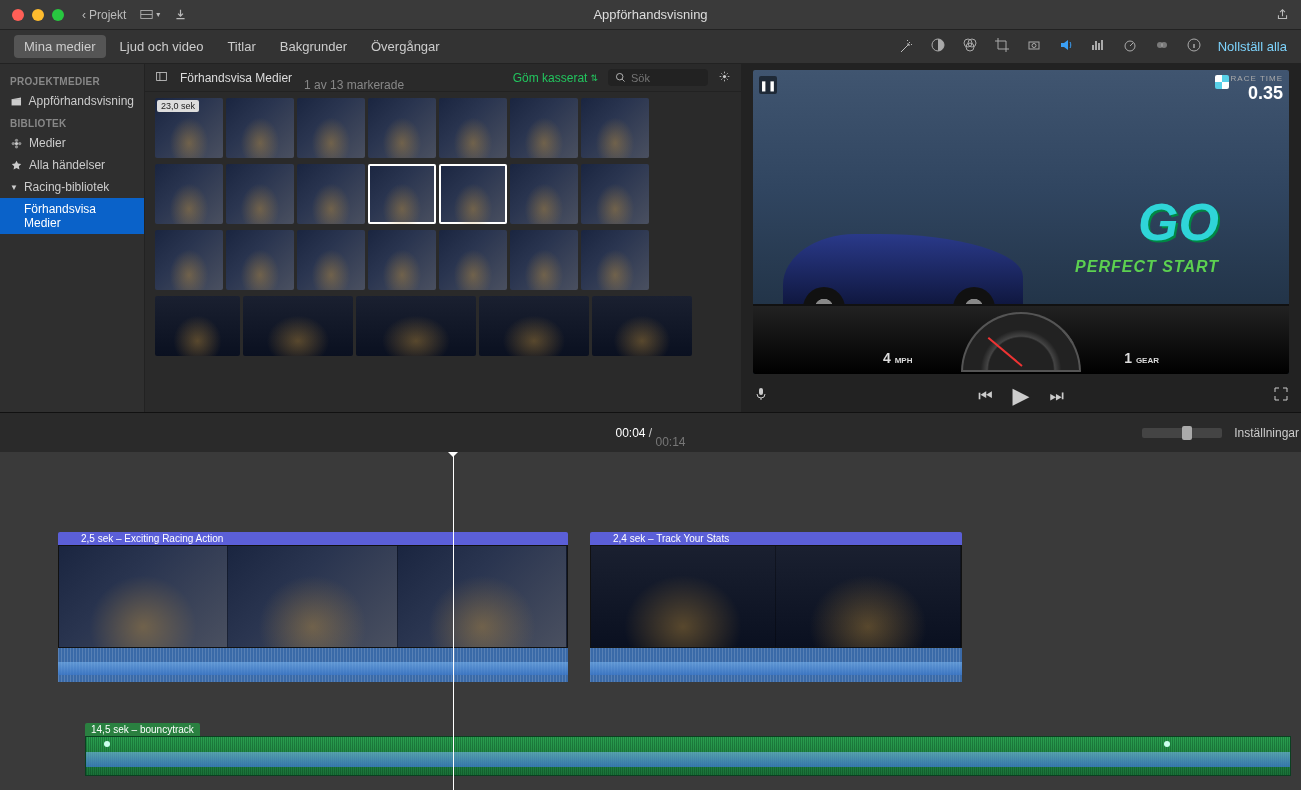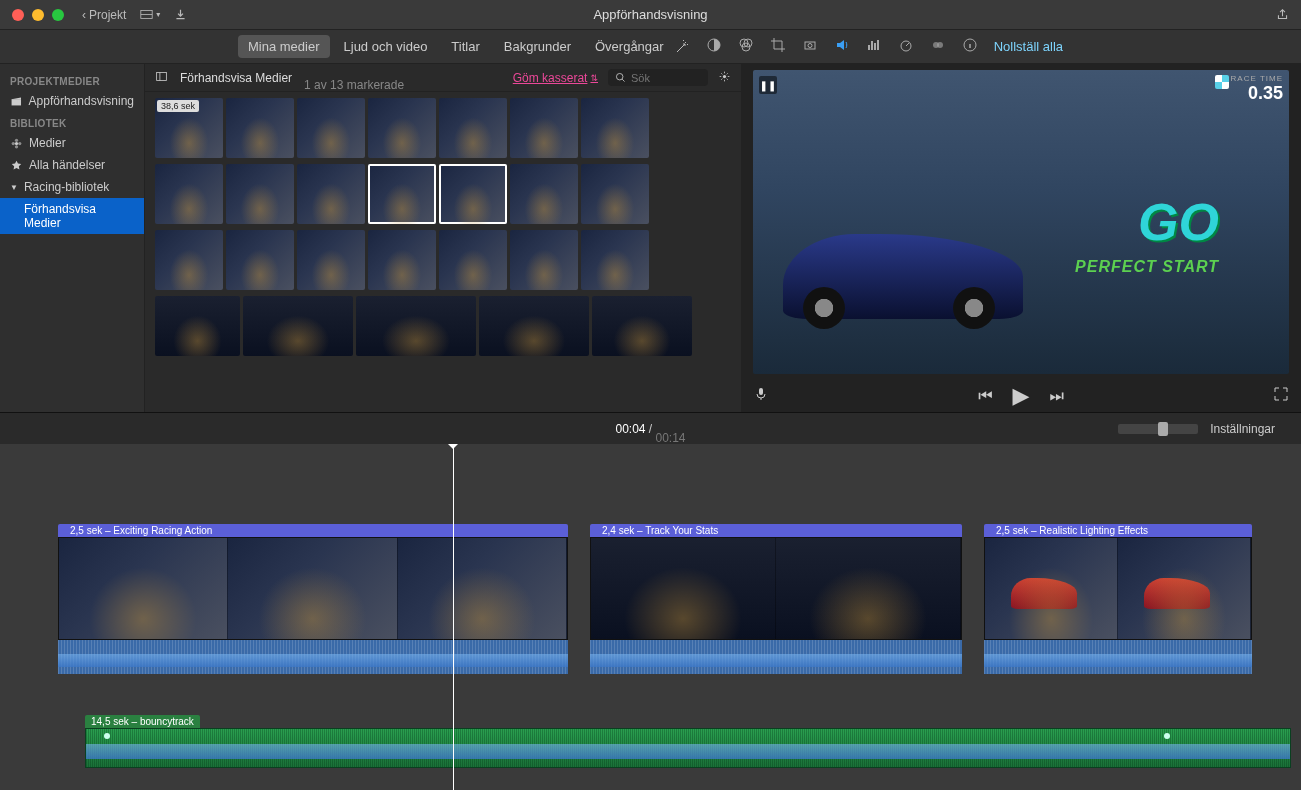--- a/index.html
+++ b/index.html
@@ -9,42 +9,42 @@
 .titlebar { height:30px; background:#3a3a3a; display:flex; align-items:center; padding:0 12px; border-bottom:1px solid #222; }
 .traffic { display:flex; gap:8px; }
 .tl { width:12px; height:12px; border-radius:50%; }
 .tl.red{background:#ff5f57}.tl.yellow{background:#febc2e}.tl.green{background:#28c840}
 .tb-left { display:flex; align-items:center; gap:14px; margin-left:18px; }
 .tb-btn { color:#bbb; font-size:12px; display:flex; align-items:center; gap:3px; cursor:pointer; }
 .tb-title { position:absolute; left:50%; transform:translateX(-50%); color:#ddd; font-size:13px; }
 .share { position:absolute; right:12px; top:8px; }
 
 
-.toolbar2 { height:34px; background:#333; display:flex; align-items:center; justify-content:center; padding:0 14px; border-bottom:1px solid #222; }
+.toolbar2 { height:34px; background:#333; display:flex; align-items:center; justify-content:space-between; padding:0 14px; border-bottom:1px solid #222; }
 .tabs { display:flex; gap:4px; }
 .tab { padding:4px 10px; color:#ccc; font-size:13px; border-radius:4px; cursor:pointer; }
 .tab.active { background:#555; }
 .toolbar2-right { display:flex; align-items:center; gap:16px; }
 .icon-row { display:flex; gap:16px; color:#aaa; }
 .reset { color:#7dd3fc; font-size:13px; cursor:pointer; }
 
 
 .main { display:flex; height:348px; }
 .sidebar { width:145px; background:#2f2f2f; border-right:1px solid #222; padding:6px 0; font-size:12px; }
 .sb-head { color:#888; font-size:10px; font-weight:600; padding:6px 10px 3px; letter-spacing:0.3px; }
 .sb-item { padding:4px 10px; display:flex; align-items:center; gap:6px; cursor:pointer; color:#ccc; }
 .sb-item.sel { background:#0a62c9; color:#fff; }
 .sb-tri { font-size:8px; }
 
 .browser { flex:1; background:#2a2a2a; display:flex; flex-direction:column; }
 .browser-head { height:28px; display:flex; align-items:center; padding:0 10px; gap:12px; border-bottom:1px solid #222; font-size:12px; }
 .bh-title { color:#ddd; }
 .bh-meta { color:#888;margin-top:15px; }
 .bh-right { margin-left:auto; display:flex; align-items:center; gap:10px; }
-.dropdown { color:#ec4899; display:flex; align-items:center; gap:3px; cursor:pointer;text-decoration:underline; }
+.dropdown { color:#22c55e; display:flex; align-items:center; gap:3px; cursor:pointer; }
 .search { background:#222; border-radius:4px; padding:2px 6px; display:flex; align-items:center; gap:4px; width:100px; }
 .search input { background:none; border:none; color:#ccc; width:70px; font-size:11px; outline:none; }
 
 .browser-grid { flex:1; padding:6px 10px; overflow:auto; display:flex; flex-wrap:wrap; gap:3px; align-content:flex-start; position:relative; }
 .thumb { width:68px; height:60px; background:linear-gradient(135deg,#1a2540 0%,#2a3550 40%,#4a5060 100%); border-radius:2px; position:relative; overflow:hidden; }
 .thumb::after { content:""; position:absolute; inset:0; background:radial-gradient(ellipse at 50% 75%,rgba(200,150,60,.4) 0%,transparent 40%); }
 .thumb.sel { outline:2px solid #fff; outline-offset:-2px; }
 .badge { position:absolute; top:2px; left:2px; background:#ddd; color:#222; font-size:9px; padding:1px 4px; border-radius:2px; z-index:2; }
 .thumb.dark { background:linear-gradient(180deg,#1a2030,#0a1020); }
 
@@ -66,33 +66,33 @@
 .needle { position:absolute; bottom:4px; left:50%; width:2px; height:44px; background:#e33; transform-origin:bottom; transform:rotate(-50deg); }
 .mph { position:absolute; bottom:8px; left:130px; color:#ddd; font-size:14px; font-weight:700; }
 .gear { position:absolute; bottom:8px; right:130px; color:#ddd; font-size:14px; font-weight:700; }
 
 .transport { height:32px; display:flex; align-items:center; justify-content:center; gap:20px; }
 .transport .mic { position:absolute; left:12px; }
 .transport .full { position:absolute; right:12px; }
 .tbtn { color:#ccc; cursor:pointer; font-size:16px; }
 
 
-.tl-head { height:32px; background:#2a2a2a; display:flex; align-items:center; justify-content:center; position:relative; border-top:1px solid #111; font-size:12px; }
+.tl-head { height:40px; background:#2a2a2a; display:flex; align-items:center; justify-content:center; position:relative; border-top:1px solid #111; font-size:12px; }
 .time-cur { color:#fff; }
 .time-tot { color:#777;margin-top:18px; }
-.tl-right { position:absolute; right:26px; display:flex; align-items:center; gap:12px; }
+.tl-right { position:absolute; right:2px; display:flex; align-items:center; gap:12px; }
 .zoom { width:80px; height:10px; background:#444; border-radius:2px; position:relative; }
 .zoom-handle { position:absolute; top:-2px; left:50%; width:10px; height:14px; background:#aaa; border-radius:2px; }
 
 .timeline { height:350px; background:#3a3a3a; position:relative; overflow:hidden; }
 .playhead { position:absolute; top:0; bottom:0; left:453px; width:1px; background:#fff; z-index:10; }
 .playhead::before { content:""; position:absolute; top:0; left:-5px; border:5px solid transparent; border-top-color:#fff; }
 .track-video { position:absolute; top:80px; left:58px; right:10px; height:160px; display:flex; gap:22px; }
 .clip { height:150px; display:flex; flex-direction:column; }
-.clip-title { background:#5b5fd8; color:#fff; font-size:10px; padding:1px 12px; border-radius:2px 2px 0 0; }
+.clip-title { background:#5b5fd8; color:#fff; font-size:10px; padding:1px 23px; border-radius:2px 2px 0 0; }
 .clip-frames { flex:1; display:flex; background:#223; border:1px solid #111; }
 .frame { flex:1; background:linear-gradient(135deg,#1a2540,#2a3550 40%,#4a5060); position:relative; border-right:1px solid rgba(0,0,0,.3); }
 .frame::after{content:"";position:absolute;inset:0;background:radial-gradient(ellipse at 50% 80%,rgba(200,150,60,.4) 0%,transparent 45%);}
 .frame.stats { background:linear-gradient(180deg,#1a2030,#0a1020); }
 .frame.red::before { content:""; position:absolute; left:20%; bottom:30%; width:50%; height:30%; background:linear-gradient(180deg,#c43,#812); border-radius:30% 60% 10% 10%/60% 50% 10% 10%; }
 .clip-audio { height:34px; background:#3a6aa8; position:relative; overflow:hidden; }
 .wave { position:absolute; inset:0; background:repeating-linear-gradient(90deg,rgba(255,255,255,.15) 0 1px,transparent 1px 3px); }
 .wave::after{content:"";position:absolute;left:0;right:0;top:40%;height:40%;background:linear-gradient(180deg,rgba(120,180,240,.6),rgba(60,120,200,.8));}
 
 .track-audio { position:absolute; top:270px; left:58px; right:10px;margin-left:27px; }
@@ -252,21 +252,21 @@
           <input placeholder="Sök" style="">
         </div>
         <span><svg class="svg-icon sm" viewBox="0 0 16 16">
               <circle cx="8" cy="8" r="2" fill="currentColor"></circle>
               <path d="M8 2v2M8 12v2M2 8h2M12 8h2M4 4l1.4 1.4M10.6 10.6L12 12M4 12l1.4-1.4M10.6 5.4L12 4" stroke="currentColor"></path>
             </svg></span>
       </div>
     </div>
     <div class="browser-grid">
       <div class="thumb">
-          <span class="badge">38,6 sek</span>
+          <span class="badge">23,0 sek</span>
         </div>
       <div class="thumb"></div>
       <div class="thumb"></div>
       <div class="thumb"></div>
       <div class="thumb"></div>
       <div class="thumb"></div>
       <div class="thumb"></div>
       <div style="flex-basis:100%;height:0"></div>
       <div class="thumb"></div>
       <div class="thumb"></div>
@@ -299,20 +299,27 @@
       <div class="hud-tr">
         <div class="lbl">RACE TIME</div>
         <div class="val">0.35</div>
       </div>
       <div class="car">
         <div class="wheel w1"></div>
           <div class="wheel w2"></div>
       </div>
       <div class="go">GO</div>
       <div class="perfect">PERFECT START</div>
+      <div class="dash">
+        <div class="mph"><span>4</span> <small style="font-size:8px">MPH</small></div>
+        <div class="gauge">
+            <div class="needle"></div>
+          </div>
+        <div class="gear"><span>1</span> <small style="font-size:8px">GEAR</small></div>
+      </div>
     </div>
     <div class="transport" style="position:relative">
       <span class="tbtn mic"><svg class="svg-icon" viewBox="0 0 16 16">
             <rect x="6" y="2" width="4" height="7" rx="2" fill="currentColor"></rect>
             <path d="M4 8a4 4 0 008 0M8 12v2" stroke="currentColor" fill="none"></path>
           </svg></span>
       <span class="tbtn">⏮</span>
       <span class="tbtn" style="font-size:22px">▶</span>
       <span class="tbtn">⏭</span>
       <span class="tbtn full"><svg class="svg-icon" viewBox="0 0 16 16">
@@ -352,30 +359,20 @@
     <div class="clip" style="width:372px">
       <div class="clip-title">2,4 sek – Track Your Stats</div>
       <div class="clip-frames">
           <div class="frame stats"></div>
           <div class="frame stats"></div>
         </div>
       <div class="clip-audio">
           <div class="wave"></div>
         </div>
     </div>
-    <div class="clip" style="width:268px">
-      <div class="clip-title">2,5 sek – Realistic Lighting Effects</div>
-      <div class="clip-frames">
-          <div class="frame red"></div>
-          <div class="frame red"></div>
-        </div>
-      <div class="clip-audio">
-          <div class="wave"></div>
-        </div>
-    </div>
   </div>
 
   <div class="track-audio">
     <div class="aclip-title">14,5 sek – bouncytrack</div>
     <div class="aclip">
       <div class="wave"></div>
       <div class="dot" style="left:18px"></div>
       <div class="dot" style="right:120px"></div>
     </div>
   </div>

